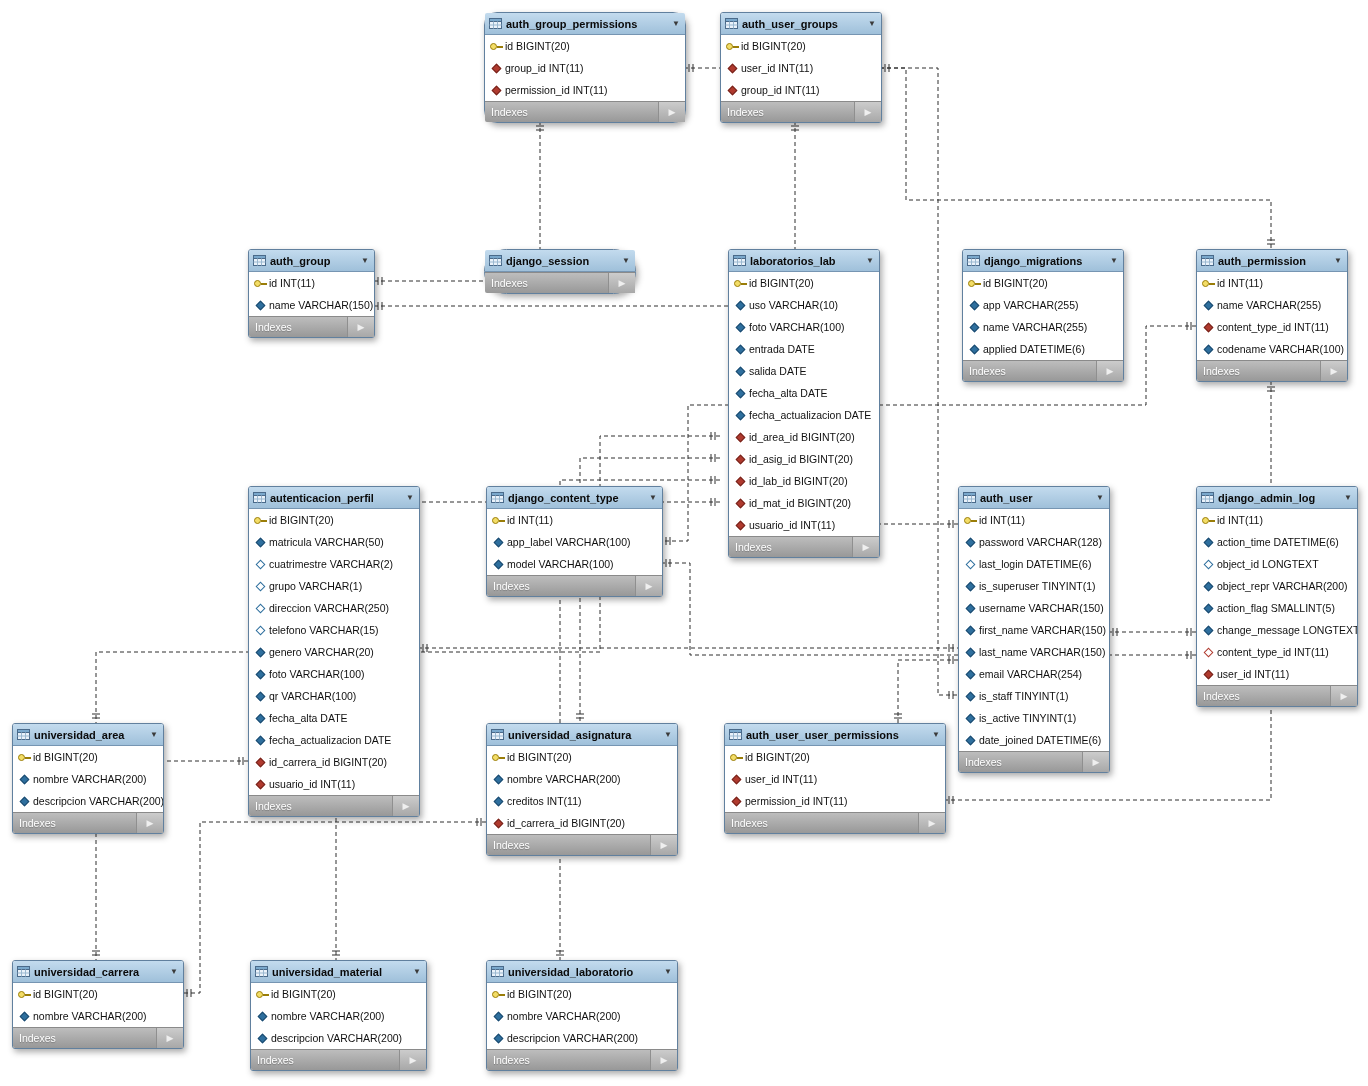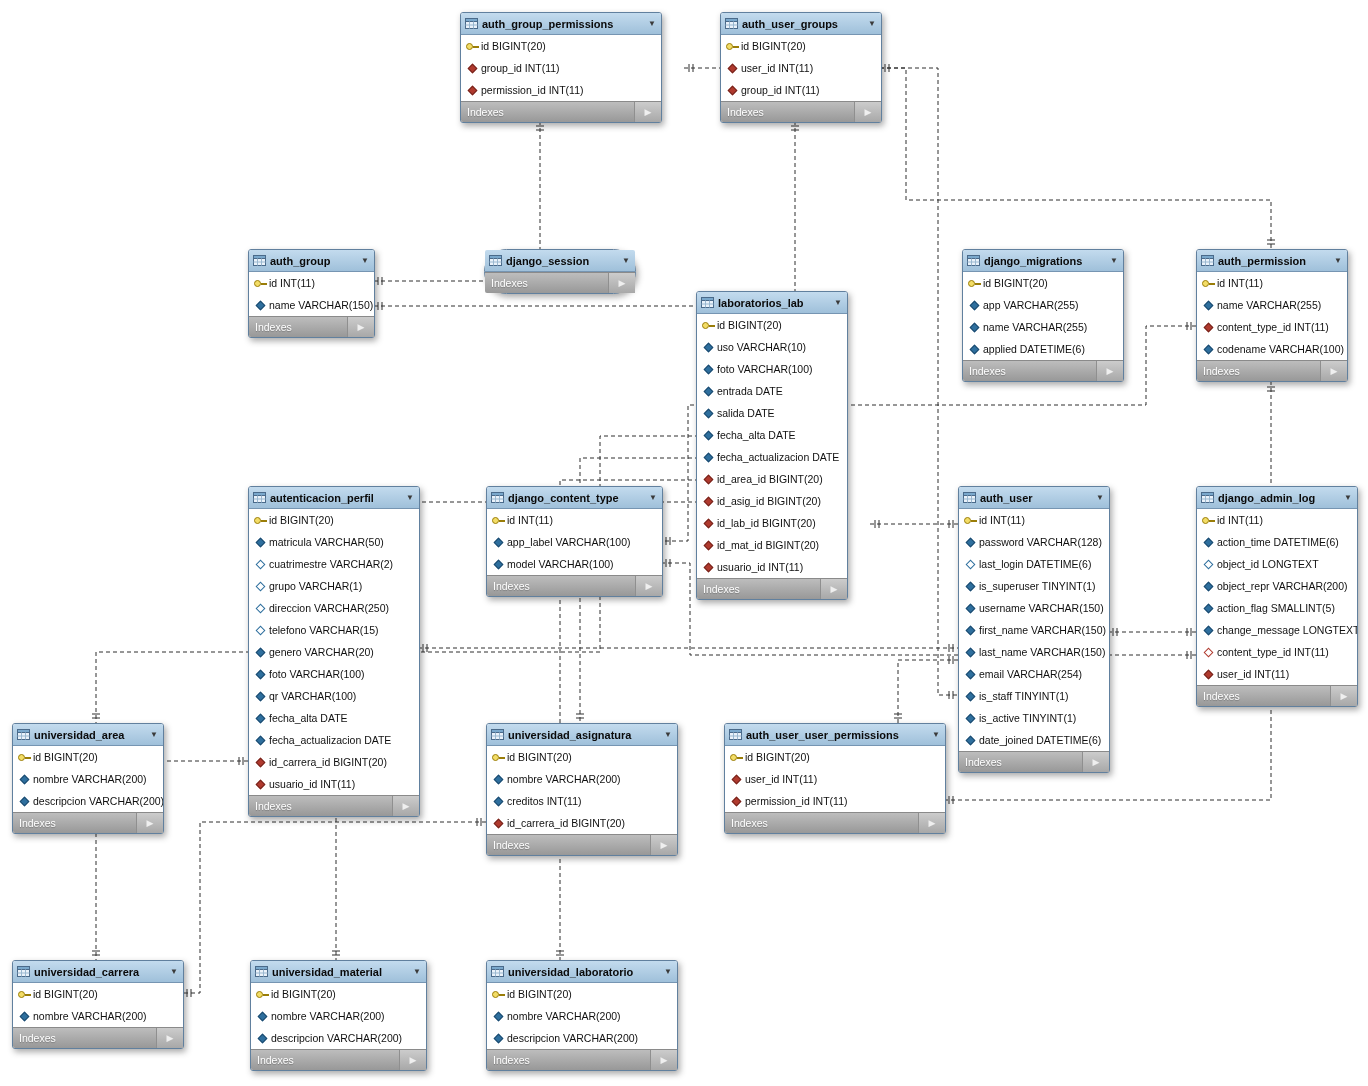--- a/index.html
+++ b/index.html
@@ -121,21 +121,21 @@
       <line x1="481" y1="818" x2="481" y2="826" class="tick"></line>
       <line x1="477" y1="818" x2="477" y2="826" class="tick"></line>
       <line x1="187" y1="989" x2="187" y2="997" class="tick"></line>
       <line x1="191" y1="989" x2="191" y2="997" class="tick"></line>
       <polyline points="248,761 96,761 96,960" class="conn"></polyline>
       <line x1="243" y1="757" x2="243" y2="765" class="tick"></line>
       <line x1="239" y1="757" x2="239" y2="765" class="tick"></line>
       <line x1="92" y1="955" x2="100" y2="955" class="tick"></line>
       <line x1="92" y1="951" x2="100" y2="951" class="tick"></line>
     </svg>
-    <div class="db-table" style="left: 460px; top: 12px; width: 200px;">
+    <div class="db-table" style="left: 484px; top: 12px; width: 200px; border-radius: 13px;">
     <div class="tbl-header">
       <span class="tbl-icon">
         <svg width="13" height="11">
           <rect x="0.5" y="0.5" width="12" height="10" fill="#eaf2fa" stroke="#4a6a8a"></rect>
           <rect x="0.5" y="0.5" width="12" height="3" fill="#7aa8cc" stroke="#4a6a8a"></rect>
           <line x1="0.5" y1="7" x2="12.5" y2="7" stroke="#9ab8d0"></line>
           <line x1="4.5" y1="3.5" x2="4.5" y2="10.5" stroke="#9ab8d0"></line>
           <line x1="8.5" y1="3.5" x2="8.5" y2="10.5" stroke="#9ab8d0"></line>
         </svg>
       </span>
@@ -235,21 +235,21 @@
         </svg>
       </span>
       <span class="tbl-name">django_session</span>
       <span class="collapse-arrow">▼</span>
     </div>
     <div class="tbl-footer">
       <span class="footer-label">Indexes</span>
       <span class="expand-arrow">▶</span>
     </div>
   </div>
-    <div class="db-table" style="left: 696px; top: 249px; width: 150px; margin-top: 42px;">
+    <div class="db-table" style="left: 728px; top: 249px; width: 150px;">
     <div class="tbl-header">
       <span class="tbl-icon">
         <svg width="13" height="11">
           <rect x="0.5" y="0.5" width="12" height="10" fill="#eaf2fa" stroke="#4a6a8a"></rect>
           <rect x="0.5" y="0.5" width="12" height="3" fill="#7aa8cc" stroke="#4a6a8a"></rect>
           <line x1="0.5" y1="7" x2="12.5" y2="7" stroke="#9ab8d0"></line>
           <line x1="4.5" y1="3.5" x2="4.5" y2="10.5" stroke="#9ab8d0"></line>
           <line x1="8.5" y1="3.5" x2="8.5" y2="10.5" stroke="#9ab8d0"></line>
         </svg>
       </span>

